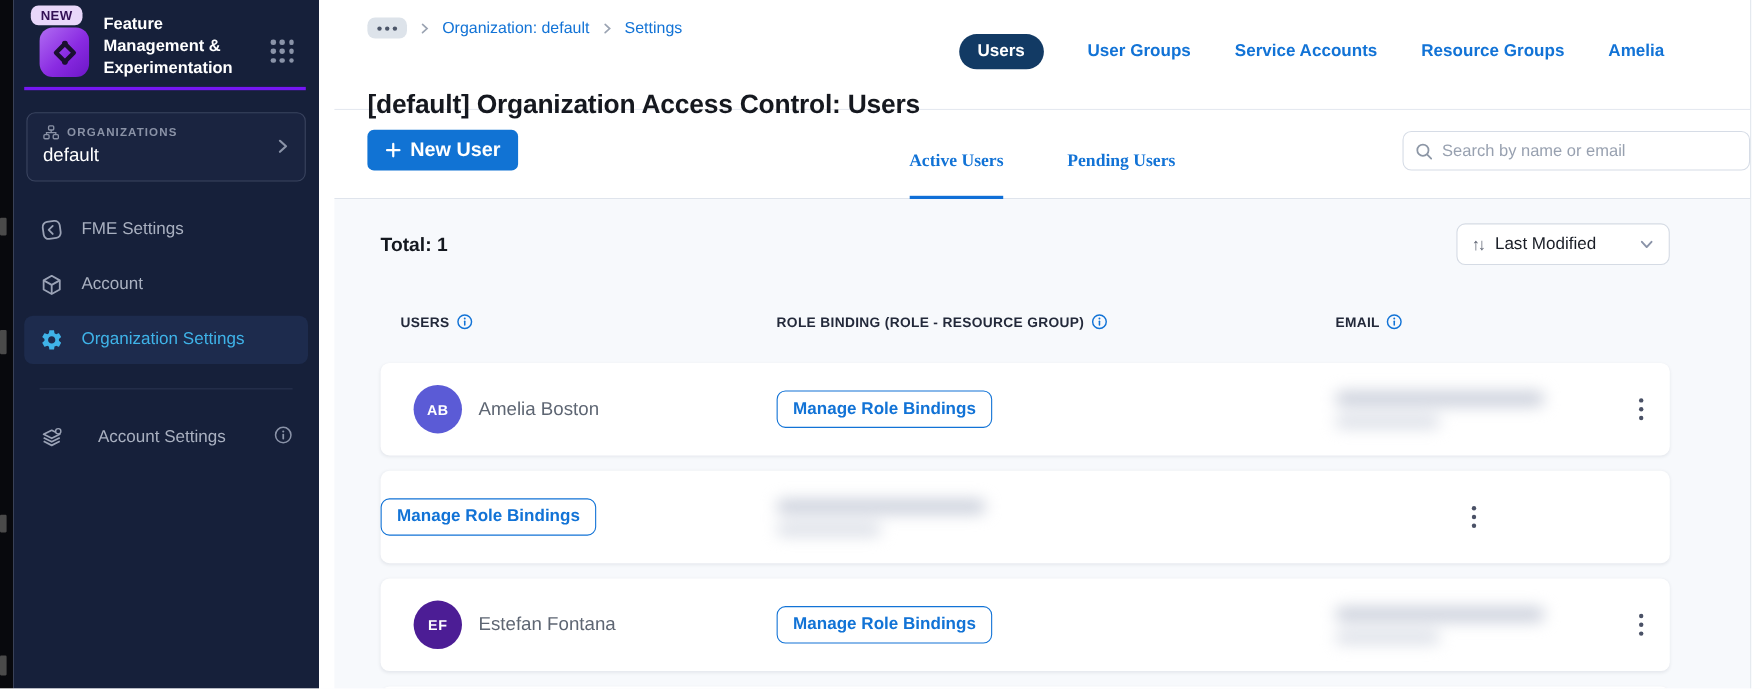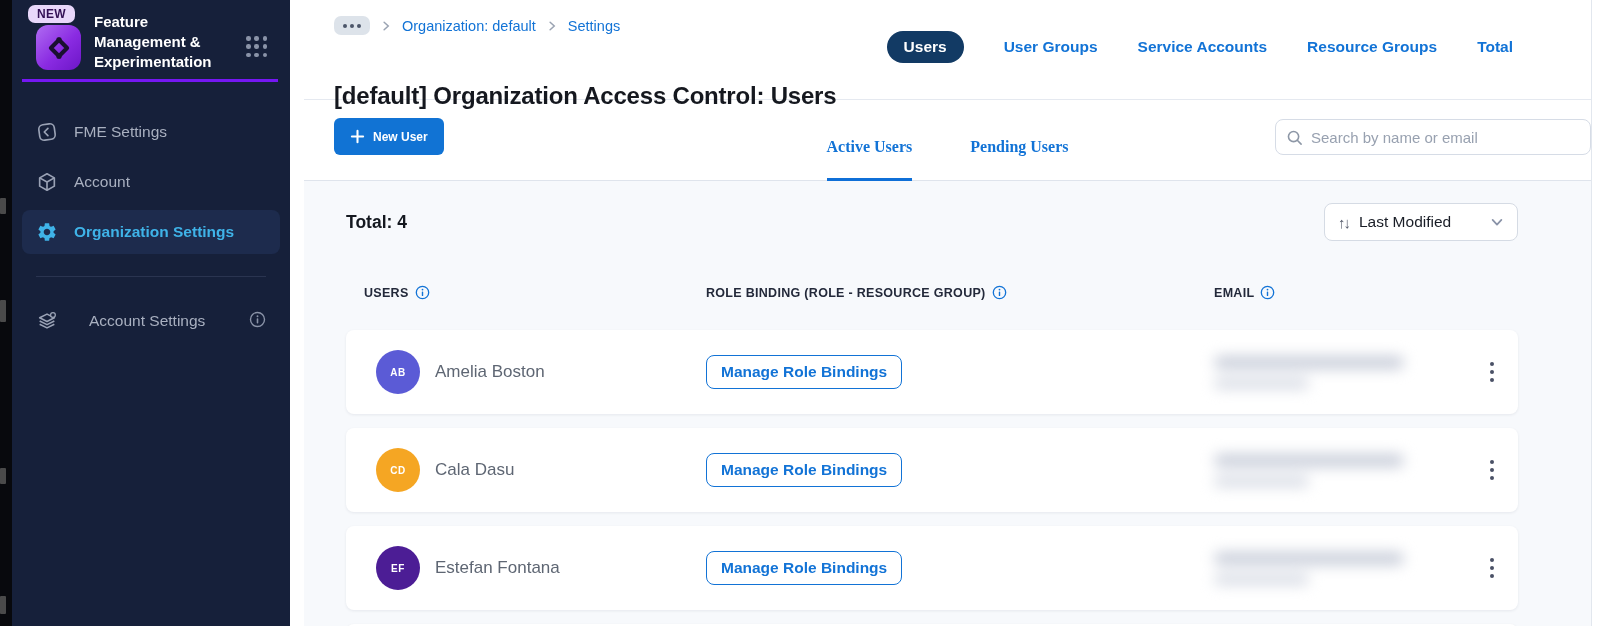--- a/index.html
+++ b/index.html
@@ -22,42 +22,42 @@
   .purple-rule { position:absolute; left:10px; right:12px; top:79px; height:3px; background:#7517F3; }
 
   .org-box { margin:14px 12px 0 12px; height:63px; border:1px solid #3A445F; border-radius:8px; padding:10px 14px; position:relative; cursor:pointer; background:#1A2440; }
   .org-box .org-row1 { display:flex; align-items:center; gap:7px; }
   .org-label { font-size:10.5px; font-weight:bold; letter-spacing:1px; color:#8A92A6; }
   .org-value { margin-top:3px; font-size:17px; color:#ffffff; }
   .org-chevron { position:absolute; right:12px; top:22px; }
 
   .sb-nav { margin-top:22px; padding:0 10px; }
   .sb-item { display:flex; align-items:center; gap:16px; height:44px; padding:0 14px; border-radius:8px; font-size:15.5px; color:#A9B0C0; cursor:pointer; margin-bottom:6px; }
-  .sb-item.active { background:#1D2B4D; color:#3FB3E8; font-weight:bold; }
+  .sb-item.active { background:#1D2B4D; color:#3FB3E8; font-weight:normal; }
   .sb-item .sb-ico { width:22px; height:22px; flex:0 0 22px; display:flex; align-items:center; justify-content:center; }
   .sb-item.spaced { margin-top:4px;gap:31px; }
   .sb-divider { height:1px; background:#2A3450; margin:22px 14px; }
   .sb-item .trail { margin-left:auto; }
 
   
   .main { position:absolute; left:304px; top:0; width:1288px; height:626px; background:#ffffff; border-right:1px solid #E2E7EE; }
 
   .page-header { position:relative; height:100px; border-bottom:1px solid #E5E9F0; }
   .breadcrumb { position:absolute; left:30px; top:16px; display:flex; align-items:center; gap:10px; }
   .crumb-pill { background:#DDE3EA; border-radius:7px; width:36px; height:19px; display:flex; align-items:center; justify-content:center; gap:3px; cursor:pointer; }
   .crumb-pill i { width:4px; height:4px; border-radius:50%; background:#4C5669; }
   .crumb-link { color:#1273D6; font-size:14.5px; cursor:pointer; text-decoration:none; }
   .page-title { position:absolute; left:30px; top:42px; font-size:24px; font-weight:bold; color:#15181F; letter-spacing:-.2px;margin-top:40px; }
 
   .top-tabs { position:absolute; right:78px; top:31px; display:flex; align-items:center; gap:40px; }
   .top-tab { color:#1273D6; font-size:15.5px; font-weight:600; cursor:pointer; white-space:nowrap; }
   .top-tab.pill { background:#123A64; color:#ffffff; font-weight:bold; padding:7px 17px; border-radius:999px; }
 
   .toolbar { position:relative; height:81px; border-bottom:1px solid #DFE4EC; }
-  .btn-primary { position:absolute; left:30px; top:18px; height:37px; background:#1173D4; color:#ffffff; border:none; border-radius:6px; font-size:12px; font-weight:bold; padding:0 16px; display:flex; align-items:center; gap:8px; cursor:pointer; font-family:inherit; }
+  .btn-primary { position:absolute; left:30px; top:18px; height:37px; background:#1173D4; color:#ffffff; border:none; border-radius:6px; font-size:18px; font-weight:bold; padding:0 16px; display:flex; align-items:center; gap:8px; cursor:pointer; font-family:inherit; }
   .view-tabs { position:absolute; left:50%; transform:translateX(-50%); bottom:-1px; display:flex; gap:58px; }
   .view-tab { color:#1273D6; font-size:16px; font-weight:600; padding-bottom:22px; border-bottom:3px solid transparent; cursor:pointer; white-space:nowrap;font-family:Liberation Serif, serif; }
   .view-tab.active { border-bottom-color:#0F6FD7; }
   .search-wrap { position:absolute; right:0; top:19px; width:316px; height:36px; border:1px solid #D6DCE6; border-radius:8px; display:flex; align-items:center; padding:0 10px; background:#ffffff; }
   .search-wrap input { border:none; outline:none; flex:1; font-size:15px; color:#3b4250; margin-left:8px; font-family:inherit; background:transparent; }
   .search-wrap input::placeholder { color:#98A1B0; }
 
   .content { position:absolute; top:181px; left:0; right:0; bottom:0; background:#F7F9FC; padding:0 73px 0 42px; overflow:hidden; }
   .total-row { margin-top:22px; display:flex; justify-content:space-between; align-items:center; }
   .total-label { font-size:17.5px; font-weight:bold; color:#14181F; }
@@ -68,21 +68,21 @@
 
   .grid-cols { display:grid; grid-template-columns:360px 508px 252px 1fr; align-items:center; }
   .thead { margin-top:44px; }
   .th { font-size:12.5px; font-weight:bold; color:#23293A; letter-spacing:.3px; display:flex; align-items:center; gap:6px; }
   .th.first { padding-left:18px; }
   .info-i { width:15px; height:15px; flex:0 0 15px; display:inline-flex; }
 
   .cards { margin-top:30px; }
   .card { height:84px; background:#ffffff; border-radius:8px; box-shadow:0 1px 3px rgba(23,35,61,.08); margin-bottom:14px; }
   .cell-user { display:flex; align-items:center; padding-left:30px; }
-  .avatar { width:44px; height:44px; border-radius:50%; color:#ffffff; font-size:10px; font-weight:bold; display:flex; align-items:center; justify-content:center; letter-spacing:.5px; }
+  .avatar { width:44px; height:44px; border-radius:50%; color:#ffffff; font-size:13px; font-weight:bold; display:flex; align-items:center; justify-content:center; letter-spacing:.5px; }
   .user-name { margin-left:15px; font-size:17px; color:#5E6673; }
   .btn-outline { display:inline-block; background:#ffffff; border:1.5px solid #1273D6; color:#1273D6; border-radius:8px; font-size:15.5px; font-weight:600; padding:7px 14px; cursor:pointer; font-family:inherit; justify-self:start; }
   .email-blur { filter:blur(7px); width:210px; }
   .email-blur .bar1 { height:13px; background:#C9CEDA; border-radius:7px; width:190px; }
   .email-blur .bar2 { height:11px; background:#D8DCE5; border-radius:7px; width:95px; margin-top:9px; }
   .kebab { display:flex; flex-direction:column; gap:3.5px; align-items:center; justify-self:center; cursor:pointer; padding:6px; }
   .kebab i { width:4.5px; height:4.5px; border-radius:50%; background:#4A5166; }
   .card.sliver { height:24px; margin-bottom:0; }
 </style>
 </head>
@@ -112,20 +112,35 @@
         <i></i>
         <i></i>
         <i></i>
         <i></i>
         <i></i>
         <i></i>
     </div>
     <div class="purple-rule"></div>
   </div>
 
+  <div class="org-box">
+    <div class="org-row1">
+      <svg class="info-i" viewBox="0 0 16 16" width="15" height="15">
+        <rect x="5.5" y="1.5" width="5" height="4" rx="1" fill="none" stroke="#8A92A6" stroke-width="1.3"></rect>
+        <rect x="1" y="10" width="5" height="4" rx="1" fill="none" stroke="#8A92A6" stroke-width="1.3"></rect>
+        <rect x="10" y="10" width="5" height="4" rx="1" fill="none" stroke="#8A92A6" stroke-width="1.3"></rect>
+        <path d="M8 5.5 V8 M3.5 10 V8 H12.5 V10" fill="none" stroke="#8A92A6" stroke-width="1.3"></path>
+      </svg>
+      <span class="org-label">ORGANIZATIONS</span>
+    </div>
+    <div class="org-value">default</div>
+    <svg class="org-chevron" width="16" height="16" viewBox="0 0 16 16">
+      <path d="M5.5 3 L11 8 L5.5 13" fill="none" stroke="#8A93A8" stroke-width="2" stroke-linecap="round" stroke-linejoin="round"></path>
+    </svg>
+  </div>
 
   <div class="sb-nav">
     <div class="sb-item">
       <span class="sb-ico">
         <svg viewBox="0 0 24 24" width="22" height="22">
           <rect x="3.5" y="3.5" width="17" height="17" rx="5" fill="none" stroke="#9AA2B5" stroke-width="1.8" transform="rotate(-8 12 12)"></rect>
           <path d="M13 8 L9 12 L13 16" fill="none" stroke="#9AA2B5" stroke-width="1.8" stroke-linecap="round" stroke-linejoin="round"></path>
         </svg>
       </span>
       <span>FME Settings</span>
@@ -186,21 +201,21 @@
           <path d="M5.5 3 L11 8 L5.5 13" fill="none" stroke="#9AA3B2" stroke-width="2" stroke-linecap="round"></path>
         </svg>
       <a class="crumb-link">Settings</a>
     </div>
     <div class="page-title">[default] Organization Access Control: Users</div>
     <div class="top-tabs">
       <span class="top-tab pill">Users</span>
       <span class="top-tab">User Groups</span>
       <span class="top-tab">Service Accounts</span>
       <span class="top-tab">Resource Groups</span>
-      <span class="top-tab">Total</span>
+      <span class="top-tab">Amelia</span>
     </div>
   </div>
 
   <div class="toolbar">
     <button class="btn-primary">
       <svg width="15" height="15" viewBox="0 0 16 16">
         <path d="M8 2 V14 M2 8 H14" stroke="#ffffff" stroke-width="2.2" stroke-linecap="round"></path>
       </svg>
       <span>New User</span>
     </button>
@@ -212,21 +227,21 @@
       <svg width="17" height="17" viewBox="0 0 18 18">
         <circle cx="8" cy="8" r="5.4" fill="none" stroke="#8D97A6" stroke-width="1.7"></circle>
         <path d="M12.2 12.2 L16 16" stroke="#8D97A6" stroke-width="1.7" stroke-linecap="round"></path>
       </svg>
       <input type="text" placeholder="Search by name or email" style="">
     </div>
   </div>
 
   <div class="content">
     <div class="total-row">
-      <span class="total-label">Total: 4</span>
+      <span class="total-label">Total: 1</span>
       <button class="sort-btn">
         <span class="sort-arrows">↑↓</span>
         <span class="sort-label">Last Modified</span>
         <svg class="sort-chevron" width="14" height="14" viewBox="0 0 16 16">
           <path d="M3 5.5 L8 11 L13 5.5" fill="none" stroke="#8A93A8" stroke-width="2" stroke-linecap="round" stroke-linejoin="round"></path>
         </svg>
       </button>
     </div>
 
     <div class="grid-cols thead">
@@ -270,24 +285,20 @@
             <div class="bar2"></div>
           </div>
         <span class="kebab">
             <i></i>
             <i></i>
             <i></i>
           </span>
       </div>
 
       <div class="card grid-cols">
-        <div class="cell-user">
-          <span class="avatar" style="background-color: rgb(245, 166, 35);">CD</span>
-          <span class="user-name">Cala Dasu</span>
-        </div>
         <button class="btn-outline">Manage Role Bindings</button>
         <div class="email-blur">
             <div class="bar1"></div>
             <div class="bar2"></div>
           </div>
         <span class="kebab">
             <i></i>
             <i></i>
             <i></i>
           </span>

